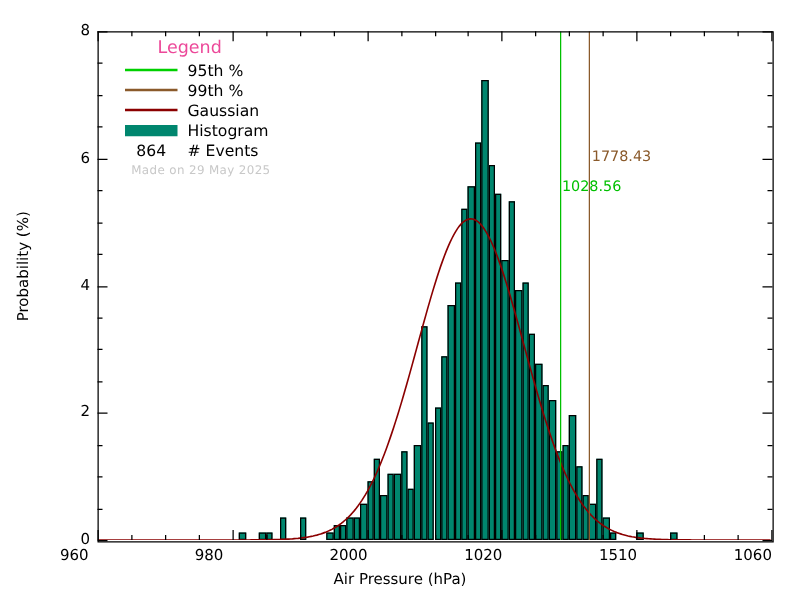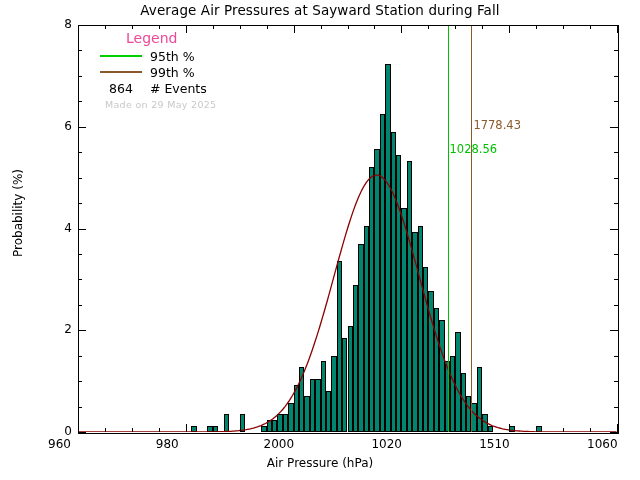--- a/index.html
+++ b/index.html
@@ -50,21 +50,20 @@
   .legend-label{font-size:12.5px;color:#000000;white-space:nowrap;}
   #events-row{display:flex;align-items:center;height:17px;}
   #events-count{width:42px;margin-right:8px;text-align:center;font-size:12.5px;color:#000;}
   #made-on{font-size:9.5px;color:#c8c8c8;margin-left:5px;margin-top:2px;letter-spacing:.3px;}
 </style>
 </head>
 <body>
 
 <div id="root">
 
-  <div id="chart-title">Average Air Pressures at Sayward Station during Fall</div>
 
   <div id="plot-area">
     <div id="bars-layer">
         <div class="bar" style="left: 113.19px; width: 5.39px; height: 6.105px; background: rgb(0, 134, 110); border-color: rgb(0, 0, 0);"></div>
         <div class="bar" style="left: 129.36px; width: 5.39px; height: 6.105px; background: rgb(0, 134, 110); border-color: rgb(0, 0, 0);"></div>
         <div class="bar" style="left: 134.75px; width: 5.39px; height: 6.105px; background: rgb(0, 134, 110); border-color: rgb(0, 0, 0);"></div>
         <div class="bar" style="left: 145.53px; width: 5.39px; height: 17.8062px; background: rgb(0, 134, 110); border-color: rgb(0, 0, 0);"></div>
         <div class="bar" style="left: 161.7px; width: 5.39px; height: 17.8062px; background: rgb(0, 134, 110); border-color: rgb(0, 0, 0);"></div>
         <div class="bar" style="left: 183.26px; width: 5.39px; height: 6.105px; background: rgb(0, 134, 110); border-color: rgb(0, 0, 0);"></div>
         <div class="bar" style="left: 188.65px; width: 5.39px; height: 12.21px; background: rgb(0, 134, 110); border-color: rgb(0, 0, 0);"></div>
@@ -225,20 +224,28 @@
     <div id="legend-title">Legend</div>
     <div id="legend-entries">
         <div class="legend-row">
           <div class="swatch" style="background: rgb(0, 208, 0);"></div>
           <div class="legend-label">95th %</div>
         </div>
         <div class="legend-row">
           <div class="swatch" style="background: rgb(138, 90, 43);"></div>
           <div class="legend-label">99th %</div>
         </div>
+        <div class="legend-row">
+          <div class="swatch" style="background: rgb(139, 0, 0);"></div>
+          <div class="legend-label">Gaussian</div>
+        </div>
+        <div class="legend-row">
+          <div class="swatch block" style="background: rgb(0, 134, 110);"></div>
+          <div class="legend-label">Histogram</div>
+        </div>
       </div>
     <div id="events-row">
       <div id="events-count">864</div>
       <div class="legend-label"># Events</div>
     </div>
     <div id="made-on">Made on 29 May 2025</div>
   </div>
 
 </div>
 

